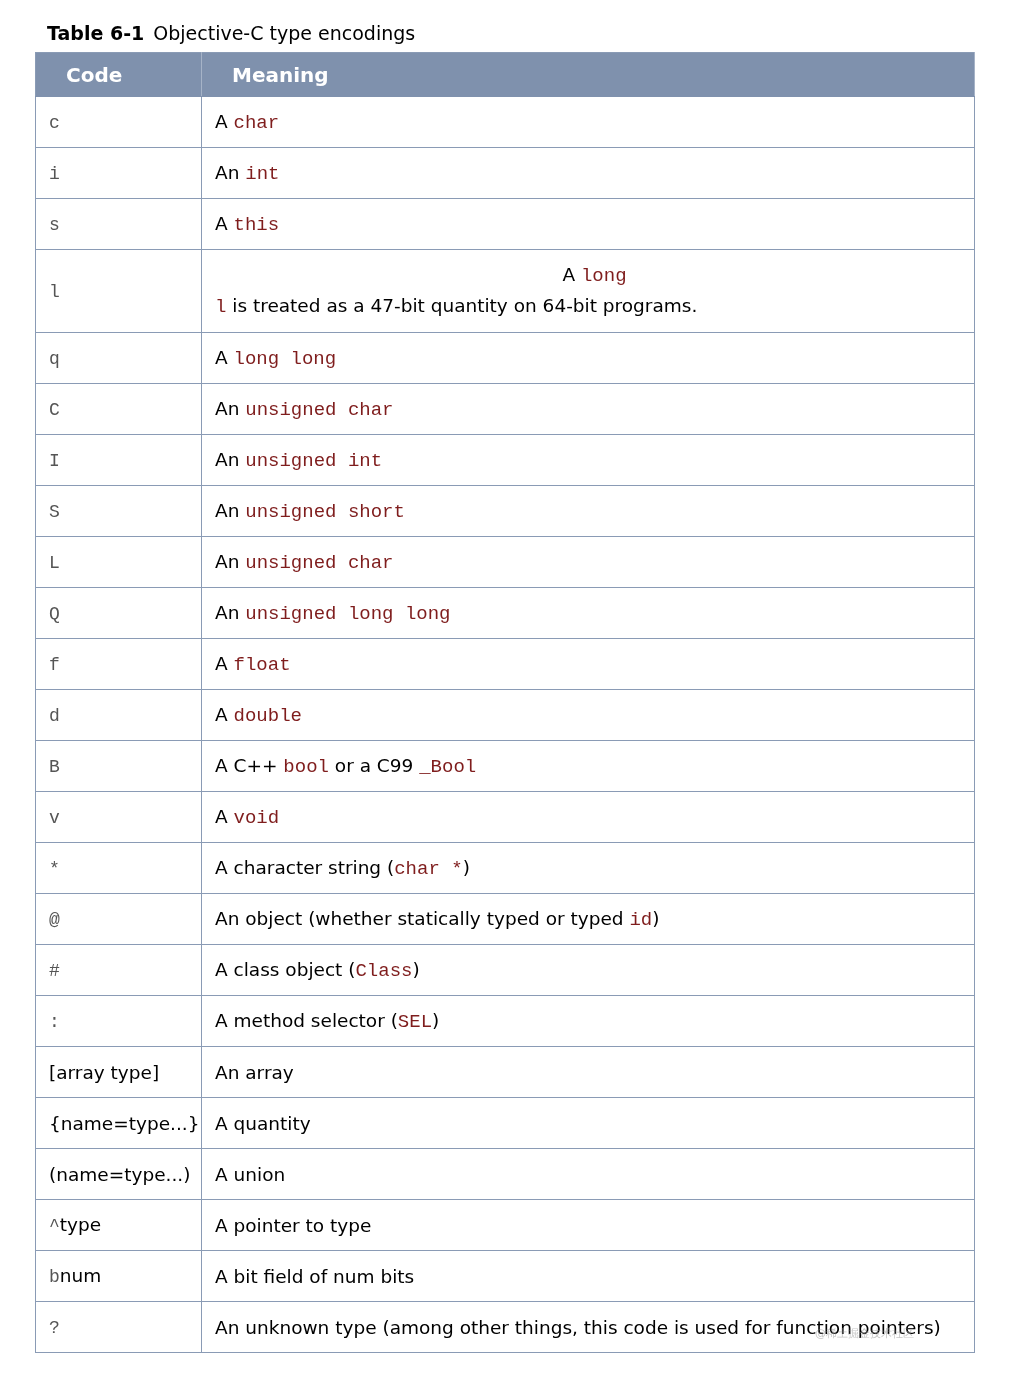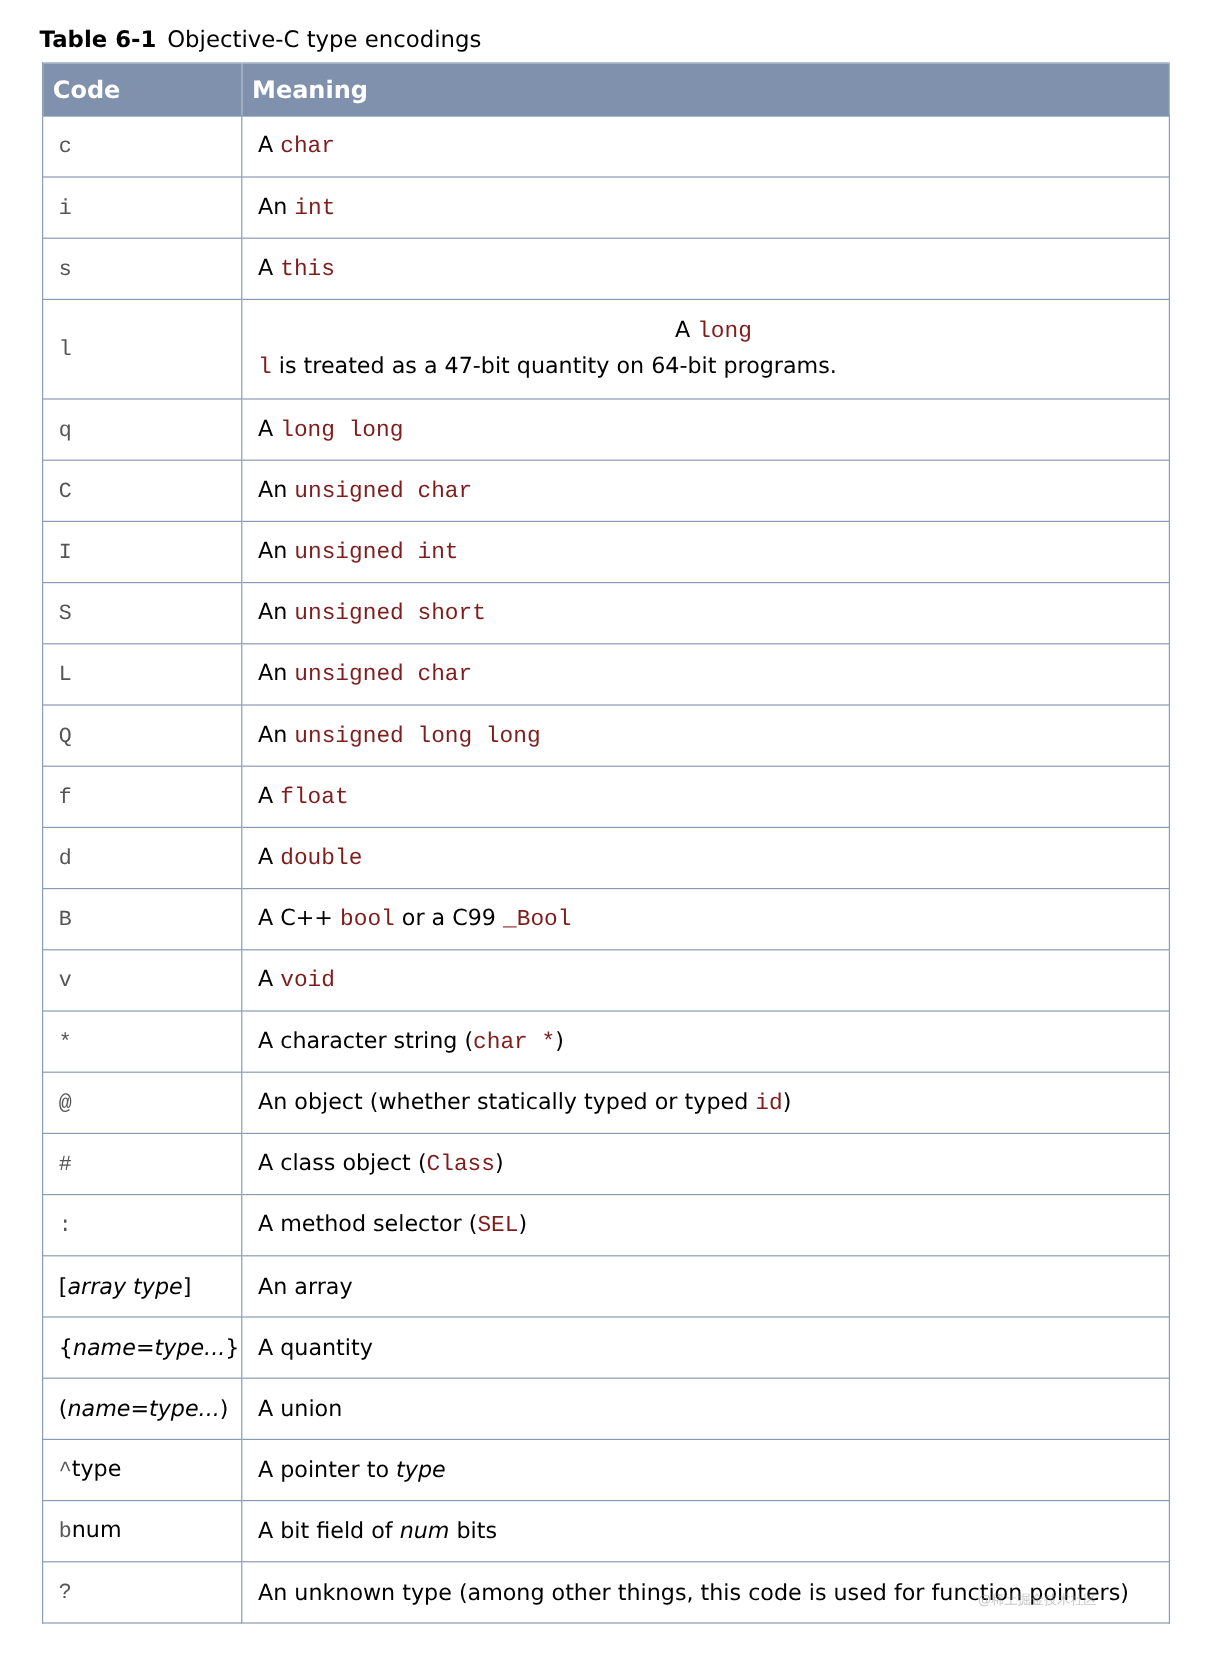--- a/index.html
+++ b/index.html
@@ -1,27 +1,27 @@
 <!DOCTYPE html>
 <html><head>
   <meta charset="utf-8">
   <style>
     html, body { margin: 0; padding: 0; background: #ffffff; }
     body { width: 1010px; height: 1380px; position: relative; font-family: "DejaVu Sans", sans-serif; color: #000; overflow: hidden; }
-    .caption { position: absolute; left: 33px; top: 20px; font-size: 19px; line-height: 26px; white-space: nowrap; }
+    .caption { position: absolute; left: 47px; top: 20px; font-size: 19px; line-height: 26px; white-space: nowrap; }
     .caption .num { font-weight: bold; margin-right: 9px; }
     table { position: absolute; left: 35px; top: 52px; width: 940px; border-collapse: collapse; border: 1.5px solid #8a9bb5; table-layout: fixed; }
     col.c1 { width: 166px; }
-    th { background: #7f91ad; color: #fff; text-align: left; font-weight: bold; font-size: 20px; height: 43px; padding: 0 0 0 8px; border-right: 1px solid #a6b3c7; border-bottom: 1px solid #7f91ad; vertical-align: middle; }
+    th { background: #7f91ad; color: #fff; text-align: left; font-weight: bold; font-size: 20px; height: 43px; padding: 0 0 0 30px; border-right: 1px solid #a6b3c7; border-bottom: 1px solid #7f91ad; vertical-align: middle; }
     td { border: 1.5px solid #8a9bb5; padding: 0 0 0 13px; vertical-align: middle; font-size: 18.5px; white-space: nowrap; overflow: visible; }
     tr.r td { height: 50px; }
     tr.tall td { height: 82px; }
     .code { font-family: "Liberation Mono", monospace; color: #555; font-size: 18px; }
     .mono { font-family: "Liberation Mono", monospace; color: #7f1d1d; font-size: 19px; }
-    .it { font-style: italic; }
+    .it { }
     .note { display: block; margin-top: 8px; }
     .line1 { display: block; text-align: center; }
     .watermark { position: absolute; left: 815px; top: 1326px; font-size: 11px; color: rgba(150,150,150,0.55); white-space: nowrap; pointer-events: none; }
   </style>
 </head>
 <body>
 
 <div class="caption">
   <span class="num">Table 6-1</span><span>Objective-C type encodings</span>
 </div>

